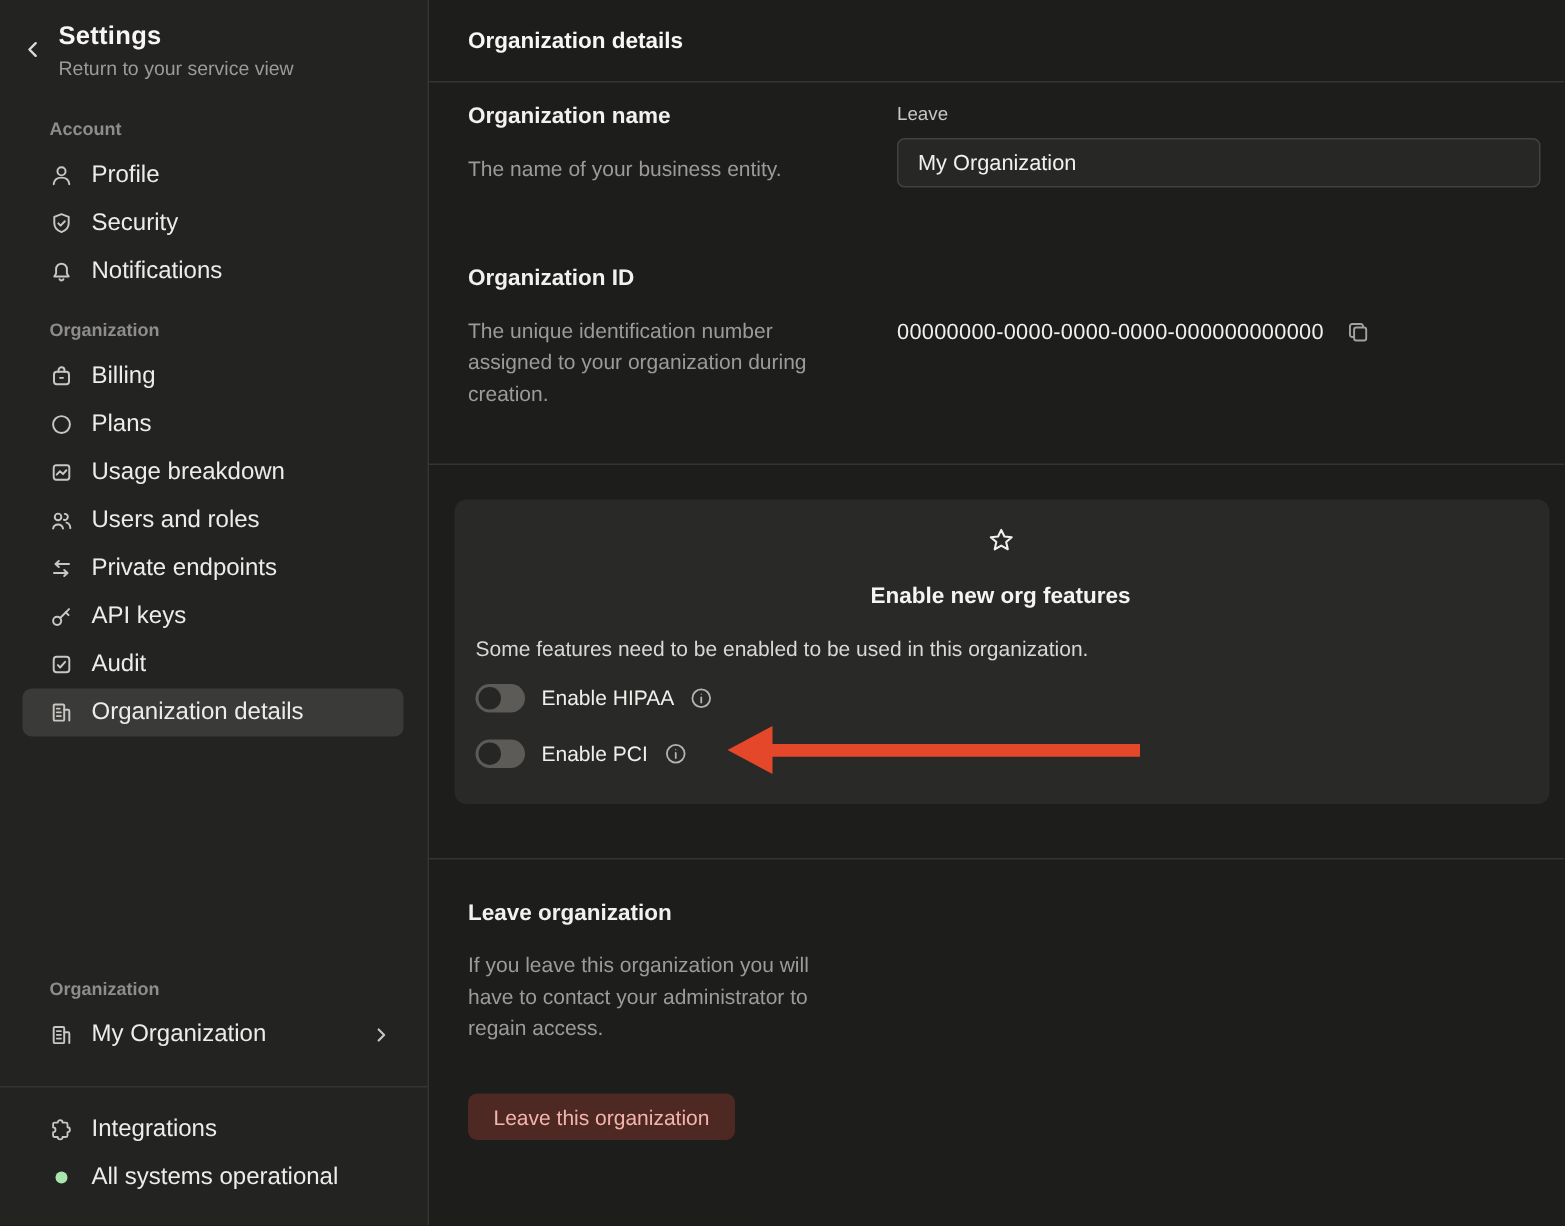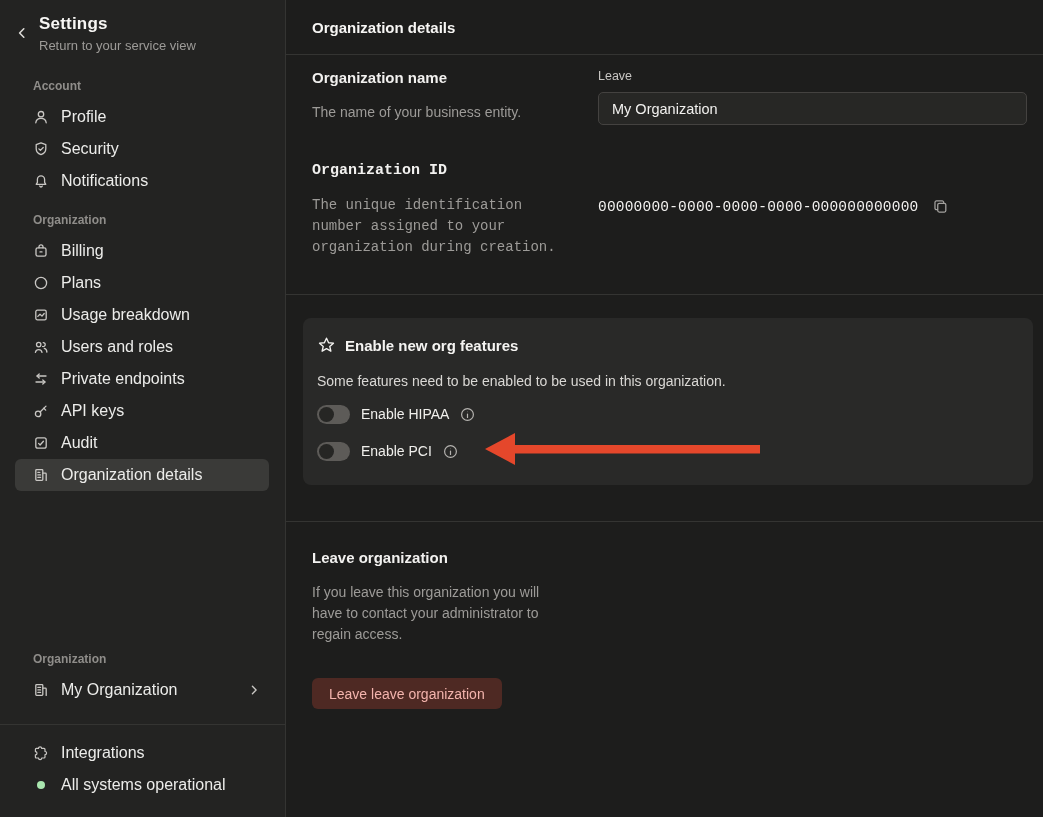--- a/index.html
+++ b/index.html
@@ -45,21 +45,21 @@
   
   .main { flex:1; display:flex; flex-direction:column; min-width:0; }
   .main-header {
     height:55px; flex:none; border-bottom:1px solid #343432;
     display:flex; align-items:center; padding-left:26px;
     font-size:15px; font-weight:bold; color:#f7f6f4;
   }
   .content { flex:1; }
   .field-row { display:flex; padding:0 16px 0 26px; }
   .row-name { margin-top:14px; }
-  .row-id { margin-top:37px;font-family:Liberation Mono, monospace; }
+  .row-id { margin-top:52px; }
   .row-leave { margin-top:27px;flex-direction:column; }
   .field-left { width:250px; margin-right:36px; flex:none; }
   .field-heading { font-size:15px; font-weight:bold; color:#f2f1ef; margin-bottom:16px; }
   .field-desc { font-size:14px; color:#9d9b98; line-height:21px; }
   .field-right { flex:1; min-width:0; }
   .input-label { display:block; font-size:12.5px; color:#c9c7c4; margin-bottom:9px; }
   .text-input {
     width:100%; height:33px; background:#272725;
     border:1px solid #444240; border-radius:5px;
     color:#f2f1ef; font-size:14.5px; padding:0 13px; outline:none;
@@ -69,21 +69,21 @@
   .id-value { font-size:14.5px; color:#f2f1ef; letter-spacing:.2px; }
   .copy-btn { color:#a3a19e; display:flex; cursor:pointer; }
 
   .wide-divider { height:1px; background:#343432; margin-top:36px; }
 
   
   .features-card {
     margin:23px 10px 0 17px; background:#292928; border-radius:8px;
     padding:18px 16px 22px 14px;
   }
-  .card-title-row { display:flex; align-items:center; gap:9px; }
+  .card-title-row { display:flex; align-items:center; gap:19px;flex-direction:column; }
   .card-title { font-size:15px; font-weight:bold; color:#f5f4f2; }
   .star-wrap { color:#f2f1ef; display:flex; }
   .card-desc { font-size:14px; color:#dad8d5; margin-top:18px; }
   .toggle-row { display:flex; align-items:center; gap:11px; margin-top:13px; height:24px; }
   .toggle {
     width:33px; height:19px; border-radius:10px; background:#5d5b58;
     position:relative; flex:none; cursor:pointer;
   }
   .toggle .knob {
     position:absolute; left:2px; top:2px; width:15px; height:15px;
@@ -351,20 +351,20 @@
 
       <div class="wide-divider"></div>
 
       <div class="field-row row-leave">
         <div class="field-left">
           <div class="field-heading">Leave organization</div>
           <div class="field-desc">If you leave this organization you will have to contact your administrator to regain access.</div>
         </div>
         <div class="field-right">
           <div class="leave-btn-wrap">
-            <button class="danger-btn">Leave leave organization</button>
+            <button class="danger-btn">Leave this organization</button>
           </div>
         </div>
       </div>
 
     </div>
   </main>
 </div>
 
 </body></html>

